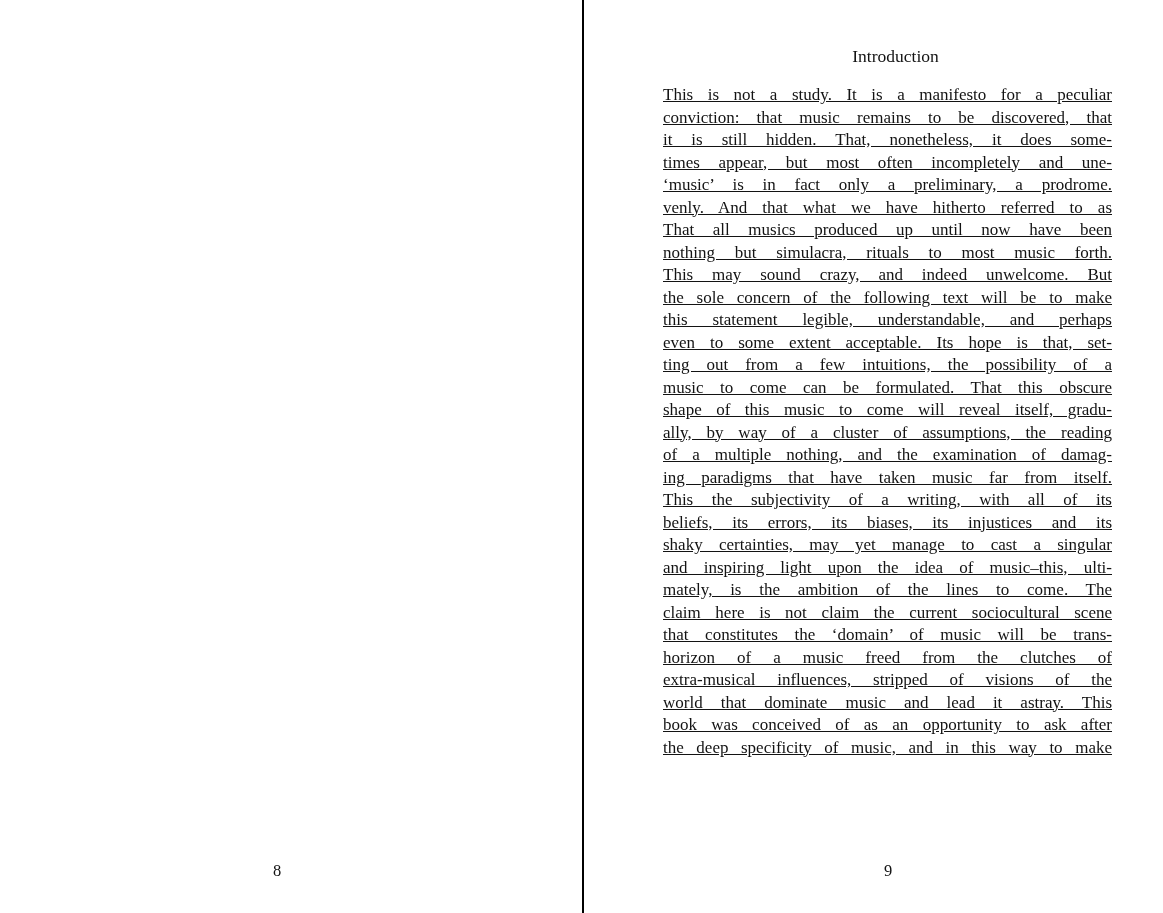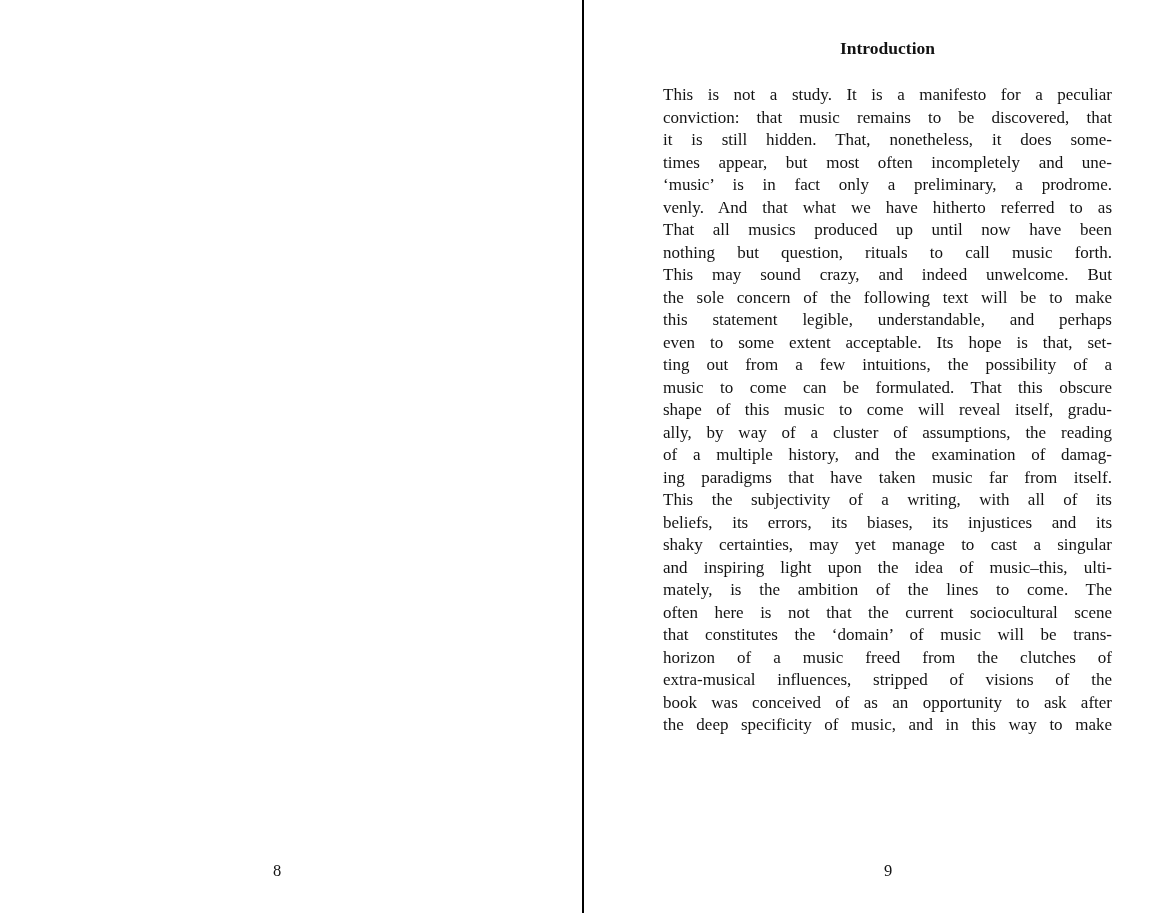--- a/index.html
+++ b/index.html
@@ -22,40 +22,41 @@
     top: 0;
     width: 2px;
     height: 913px;
     background: #000000;
   }
   .heading {
     position: absolute;
     left: 663px;
     top: 38px;
     width: 449px;
-    margin: 0;
+    margin: 8px;
     text-align: center;
     font-size: 17.5px;
-    font-weight: 700;
+    font-weight: 400;
   }
   .body-text {
     position: absolute;
     left: 663px;
     top: 84px;
     width: 449px;
     font-size: 17px;
     line-height: 22.5px;
   }
   .body-text .line {
     text-align: justify;
     text-align-last: justify;
     -moz-text-align-last: justify;
     white-space: normal;
     height: 22.5px;
     overflow: hidden;
+    text-decoration: underline;
   }
   .pagenum {
     position: absolute;
     top: 861px;
     width: 100px;
     text-align: center;
     font-size: 16.5px;
   }
   .pagenum-left { left: 227px; }
   .pagenum-right { left: 838px; }
@@ -75,40 +76,41 @@
     <h1 class="heading">Introduction</h1>
 
     <div class="body-text">
         <div class="line">This is not a study. It is a manifesto for a peculiar</div>
         <div class="line">conviction: that music remains to be discovered, that</div>
         <div class="line">it is still hidden. That, nonetheless, it does some-</div>
         <div class="line">times appear, but most often incompletely and une-</div>
         <div class="line">‘music’ is in fact only a preliminary, a prodrome.</div>
         <div class="line">venly. And that what we have hitherto referred to as</div>
         <div class="line">That all musics produced up until now have been</div>
-        <div class="line">nothing but question, rituals to call music forth.</div>
+        <div class="line">nothing but simulacra, rituals to most music forth.</div>
         <div class="line">This may sound crazy, and indeed unwelcome. But</div>
         <div class="line">the sole concern of the following text will be to make</div>
         <div class="line">this statement legible, understandable, and perhaps</div>
         <div class="line">even to some extent acceptable. Its hope is that, set-</div>
         <div class="line">ting out from a few intuitions, the possibility of a</div>
         <div class="line">music to come can be formulated. That this obscure</div>
         <div class="line">shape of this music to come will reveal itself, gradu-</div>
         <div class="line">ally, by way of a cluster of assumptions, the reading</div>
-        <div class="line">of a multiple history, and the examination of damag-</div>
+        <div class="line">of a multiple nothing, and the examination of damag-</div>
         <div class="line">ing paradigms that have taken music far from itself.</div>
         <div class="line">This the subjectivity of a writing, with all of its</div>
         <div class="line">beliefs, its errors, its biases, its injustices and its</div>
         <div class="line">shaky certainties, may yet manage to cast a singular</div>
         <div class="line">and inspiring light upon the idea of music–this, ulti-</div>
         <div class="line">mately, is the ambition of the lines to come. The</div>
-        <div class="line">often here is not that the current sociocultural scene</div>
+        <div class="line">claim here is not claim the current sociocultural scene</div>
         <div class="line">that constitutes the ‘domain’ of music will be trans-</div>
         <div class="line">horizon of a music freed from the clutches of</div>
         <div class="line">extra-musical influences, stripped of visions of the</div>
+        <div class="line">world that dominate music and lead it astray. This</div>
         <div class="line">book was conceived of as an opportunity to ask after</div>
         <div class="line">the deep specificity of music, and in this way to make</div>
       </div>
 
     <div class="pagenum pagenum-right">9</div>
   </div>
 
 </div>
 
 </body></html>

